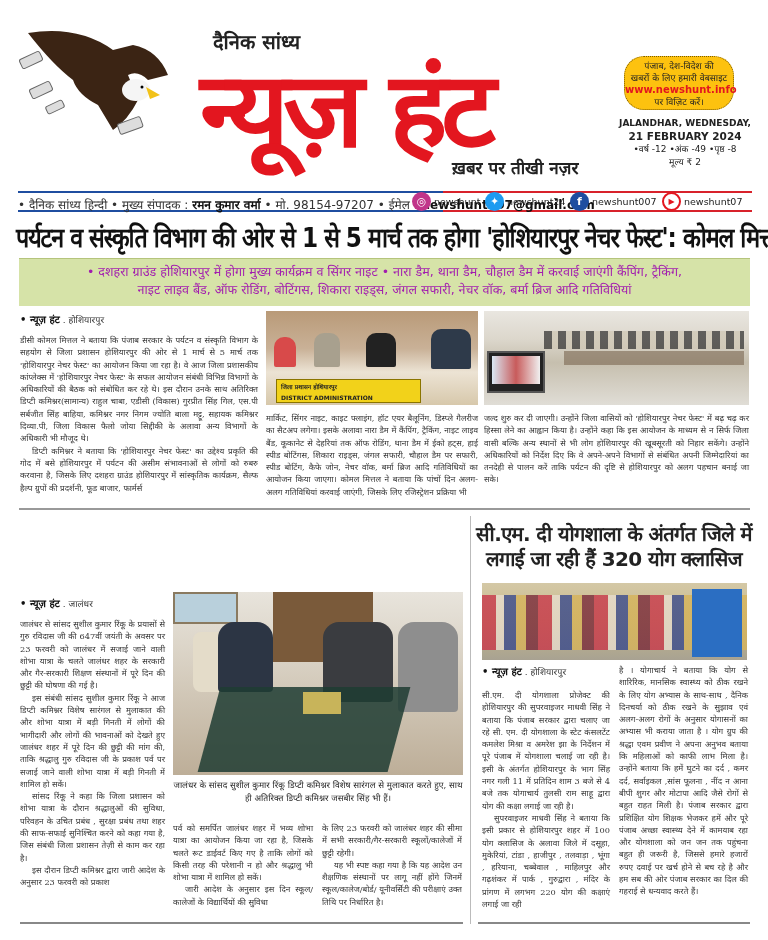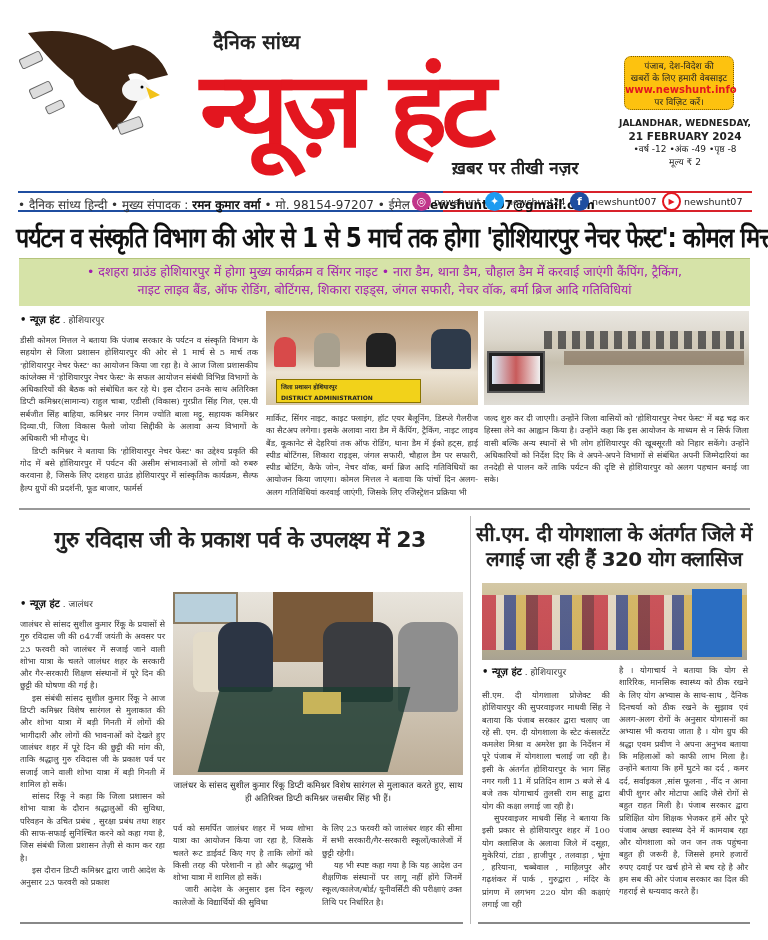--- a/index.html
+++ b/index.html
@@ -5,21 +5,21 @@
   * { box-sizing: border-box; margin: 0; padding: 0; }
   html, body { width: 768px; height: 940px; background: #fff; overflow: hidden; }
   body { font-family: "DejaVu Sans", sans-serif; color: #222; position: relative; }
 
   
   .masthead { position: absolute; left: 0; top: 0; width: 768px; height: 188px; }
   .eagle { position: absolute; left: 18px; top: 25px; width: 150px; height: 110px; }
   .tagline-top { position: absolute; left: 213px; top: 28px; font-size: 20px; font-weight: bold; color: #222; }
   .logo { position: absolute; left: 200px; top: 50px; width: 405px; height: 120px; font-family: "DejaVu Sans", sans-serif; font-weight: bold; font-size: 104px; color: #e3161f; line-height: 120px; letter-spacing: -6px; transform: scaleX(1.05); transform-origin: left top; }
   .slogan { position: absolute; left: 452px; top: 156px; font-size: 17px; font-weight: bold; color: #222; }
-  .web-badge { position: absolute; left: 624px; top: 56px; width: 110px; height: 54px; background: #fdc20f; border: 1px dotted #7a5b00; border-radius: 7px; text-align: center; font-size: 9px; line-height: 12px; padding-top: 3px; color: #222; }
+  .web-badge { position: absolute; left: 624px; top: 56px; width: 110px; height: 54px; background: #fdc20f; border: 1px dotted #7a5b00; border-radius: 20px; text-align: center; font-size: 9px; line-height: 12px; padding-top: 3px; color: #222; }
   .web-badge .url { color: #e3161f; font-weight: bold; font-size: 10px; }
   .dateline { position: absolute; left: 615px; top: 117px; width: 140px; text-align: center; font-size: 9px; line-height: 13px; color: #222; }
   .dateline .b { font-weight: bold; }
 
   
   .infobar { position: absolute; left: 18px; top: 188px; width: 750px; height: 22px; }
   .infobar .line-top { position: absolute; left: 0; top: 3px; width: 734px; height: 2px; background: #1f4ea0; }
   .infobar .line-bot { position: absolute; left: 0; top: 22px; width: 734px; height: 2px; background: #1f4ea0; }
   .infobar .line-red-t { position: absolute; left: 425px; top: 3px; width: 309px; height: 2px; background: #d8222b; }
   .infobar .line-red-b { position: absolute; left: 425px; top: 22px; width: 309px; height: 2px; background: #d8222b; }
@@ -141,21 +141,20 @@
 <div class="col" style="left:266px;top:412px;width:212px;">
   <p>मार्किट, सिंगर नाइट, काइट फ्लाइंग, हॉट एयर बैलूनिंग, डिस्प्ले गैलरीज का सैटअप लगेगा। इसके अलावा नारा डैम में कैंपिंग, ट्रैकिंग, नाइट लाइव बैंड, कूकानेट से देहरियां तक ऑफ रोडिंग, थाना डैम में ईको हट्स, हाई स्पीड बोटिंगस, शिकारा राइड्स, जंगल सफारी, चौहाल डैम पर सफारी, स्पीड बोटिंग, कैफे जोन, नेचर वॉक, बर्मा ब्रिज आदि गतिविधियों का आयोजन किया जाएगा। कोमल मित्तल ने बताया कि पांचों दिन अलग-अलग गतिविधियां करवाई जाएंगी, जिसके लिए रजिस्ट्रेशन प्रक्रिया भी</p>
 </div>
 <div class="col" style="left:484px;top:412px;width:265px;">
   <p>जल्द शुरु कर दी जाएगी। उन्होंने जिला वासियों को 'होशियारपुर नेचर फेस्ट' में बढ़ चढ़ कर हिस्सा लेने का आह्वान किया है। उन्होंने कहा कि इस आयोजन के माध्यम से न सिर्फ जिला वासी बल्कि अन्य स्थानों से भी लोग होशियारपुर की खूबसूरती को निहार सकेंगे। उन्होंने अधिकारियों को निर्देश दिए कि वे अपने-अपने विभागों से संबंधित अपनी जिम्मेदारियां का तनदेही से पालन करें ताकि पर्यटन की दृष्टि से होशियारपुर को अलग पहचान बनाई जा सके।</p>
 </div>
 
 <div class="rule" style="left:19px;top:508px;width:731px;height:2px;background:#999;"></div>
 
 <div class="hl2" style="left:20px;top:526px;width:440px;">
-  <div>गुरु रविदास जी के प्रकाश पर्व के उपलक्ष्य में 23</div>
 </div>
 
 <div style="position:absolute;left:20px;top:596px;" class="dateline-small">
   <b>• </b><b>न्यूज़ हंट</b> . <span>जालंधर</span>
 </div>
 
 <div class="col" style="left:20px;top:618px;width:145px;">
   <p>जालंधर से सांसद सुशील कुमार रिंकू के प्रयासों से गुरु रविदास जी की 647वीं जयंती के अवसर पर 23 फरवरी को जालंधर में सजाई जाने वाली शोभा यात्रा के चलते जालंधर शहर के सरकारी और गैर-सरकारी शिक्षण संस्थानों में पूरे दिन की छुट्टी की घोषणा की गई है।</p>
   <p>इस संबंधी सांसद सुशील कुमार रिंकू ने आज डिप्टी कमिश्नर विशेष सारंगल से मुलाकात की और शोभा यात्रा में बड़ी गिनती में लोगों की भागीदारी और लोगों की भावनाओं को देखते हुए जालंधर शहर में पूरे दिन की छुट्टी की मांग की, ताकि श्रद्धालु गुरु रविदास जी के प्रकाश पर्व पर सजाई जाने वाली शोभा यात्रा में बड़ी गिनती में शामिल हो सकें।</p>
   <p>सांसद रिंकू ने कहा कि जिला प्रशासन को शोभा यात्रा के दौरान श्रद्धालुओं की सुविधा, परिवहन के उचित प्रबंध , सुरक्षा प्रबंध तथा शहर की साफ-सफाई सुनिश्चित करने को कहा गया है, जिस संबंधी जिला प्रशासन तेज़ी से काम कर रहा है।</p>

